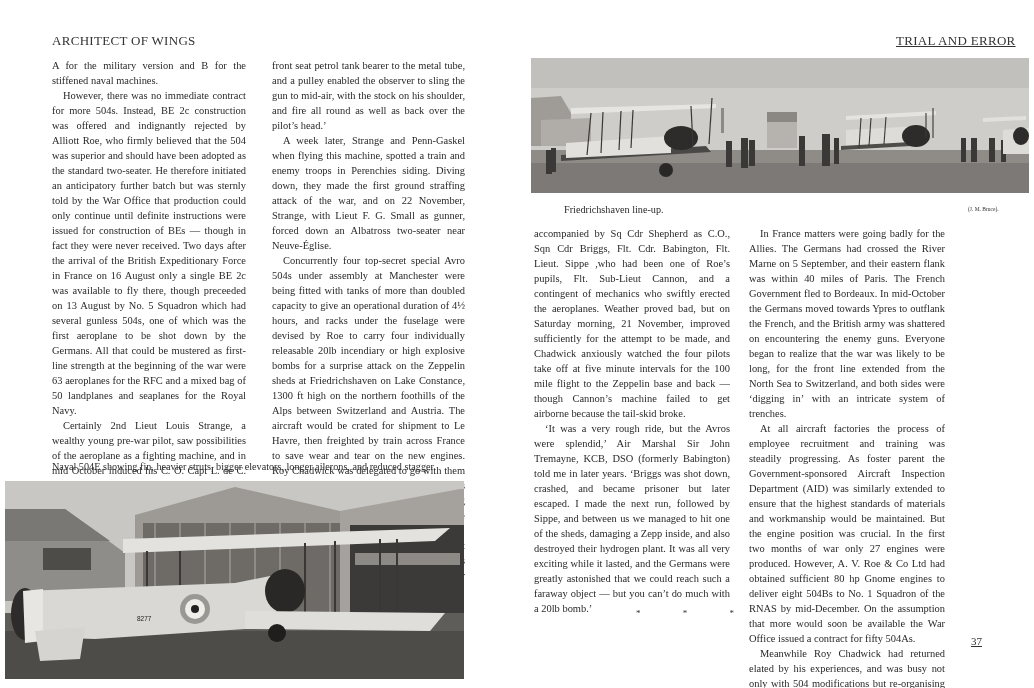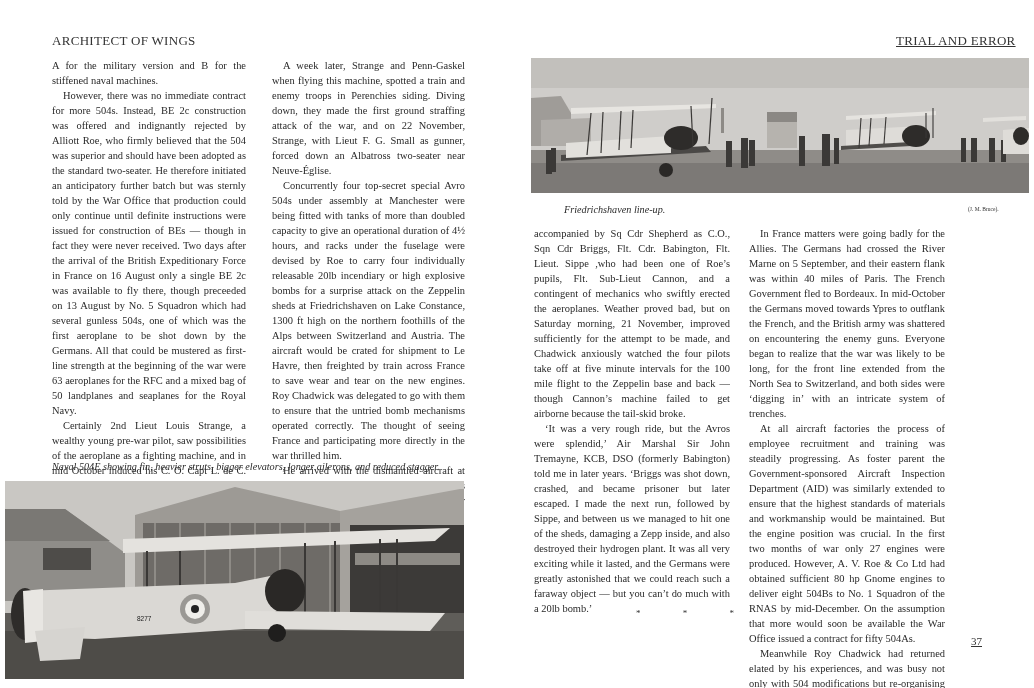--- a/index.html
+++ b/index.html
@@ -11,41 +11,42 @@
   .running-head {
     position:absolute; top:33px; font-size:13px; letter-spacing:0.3px; color:#333;
   }
   .col {
     position:absolute; font-size:10.45px; line-height:15px; text-align:justify;
     hyphens:none;
   }
   .col p { margin:0; text-indent:11px; }
   .col p.noindent { text-indent:0; }
   .caption {
-    position:absolute; font-style:italic; font-size:10.2px; color:#2a2a2a;
+    position:absolute; font-size:10.2px; color:#2a2a2a;
     white-space:nowrap;
   }
   .credit { position:absolute; font-size:5.5px; color:#333; }
   .photo { position:absolute; overflow:hidden; background:#b7b5b1; }
   .photo svg { display:block; }
   .stars { position:absolute; font-size:9px; letter-spacing:20px; color:#333; }
   .folio { position:absolute; font-size:11px; color:#333;text-decoration:underline; }
 </style>
 </head>
 <body>
 
 <div class="running-head" style="left:52px;">ARCHITECT OF WINGS</div>
 
 <div class="col" style="left:52px; top:58px; width:194px;">
   <p class="noindent">A for the military version and B for the stiffened naval machines.</p>
   <p>However, there was no immediate contract for more 504s. Instead, BE 2c construction was offered and indignantly rejected by Alliott Roe, who firmly believed that the 504 was superior and should have been adopted as the standard two-seater. He therefore initiated an anticipatory further batch but was sternly told by the War Office that production could only continue until definite instructions were issued for construction of BEs — though in fact they were never received. Two days after the arrival of the British Expeditionary Force in France on 16 August only a single BE 2c was available to fly there, though preceeded on 13 August by No. 5 Squadron which had several gunless 504s, one of which was the first aeroplane to be shot down by the Germans. All that could be mustered as first-line strength at the beginning of the war were 63 aeroplanes for the RFC and a mixed bag of 50 landplanes and seaplanes for the Royal Navy.</p>
   <p>Certainly 2nd Lieut Louis Strange, a wealthy young pre-war pilot, saw possibilities of the aeroplane as a fighting machine, and in mid October induced his C. O. Capt L. de C. Penn-Gaskel, to let him mount a Lewis gun on an Avro 504K. ‘The mounting consisted of a metal tube, which I carefully selected from the tail boom of a wrecked Henri Farman,’ he recorded. ‘The gun lay on the fuselage deck, and a piece of rope, lashed around its c.g., went from the cross-member forming the</p>
 </div>
 
 <div class="col" style="left:272px; top:58px; width:193px;">
+  <p class="noindent">front seat petrol tank bearer to the metal tube, and a pulley enabled the observer to sling the gun to mid-air, with the stock on his shoulder, and fire all round as well as back over the pilot’s head.’</p>
   <p>A week later, Strange and Penn-Gaskel when flying this machine, spotted a train and enemy troops in Perenchies siding. Diving down, they made the first ground straffing attack of the war, and on 22 November, Strange, with Lieut F. G. Small as gunner, forced down an Albatross two-seater near Neuve-Église.</p>
   <p>Concurrently four top-secret special Avro 504s under assembly at Manchester were being fitted with tanks of more than doubled capacity to give an operational duration of 4½ hours, and racks under the fuselage were devised by Roe to carry four individually releasable 20lb incendiary or high explosive bombs for a surprise attack on the Zeppelin sheds at Friedrichshaven on Lake Constance, 1300 ft high on the northern foothills of the Alps between Switzerland and Austria. The aircraft would be crated for shipment to Le Havre, then freighted by train across France to save wear and tear on the new engines. Roy Chadwick was delegated to go with them to ensure that the untried bomb mechanisms operated correctly. The thought of seeing France and participating more directly in the war thrilled him.</p>
   <p style="text-align-last:justify;">He arrived with the dismantled aircraft at Belfort, 40 miles from Basle on the Swiss border by train on 13 November</p>
 </div>
 
 <div class="caption" style="left:52px; top:461px;text-align:center;">Naval 504E showing fin, heavier struts, bigger elevators, longer ailerons, and reduced stagger.</div>
 
 <div class="photo" style="left:5px; top:481px; width:459px; height:198px;">
   <svg width="459" height="198" viewBox="0 0 459 198">
     <rect x="0" y="0" width="459" height="198" fill="#c9c7c3"></rect>

